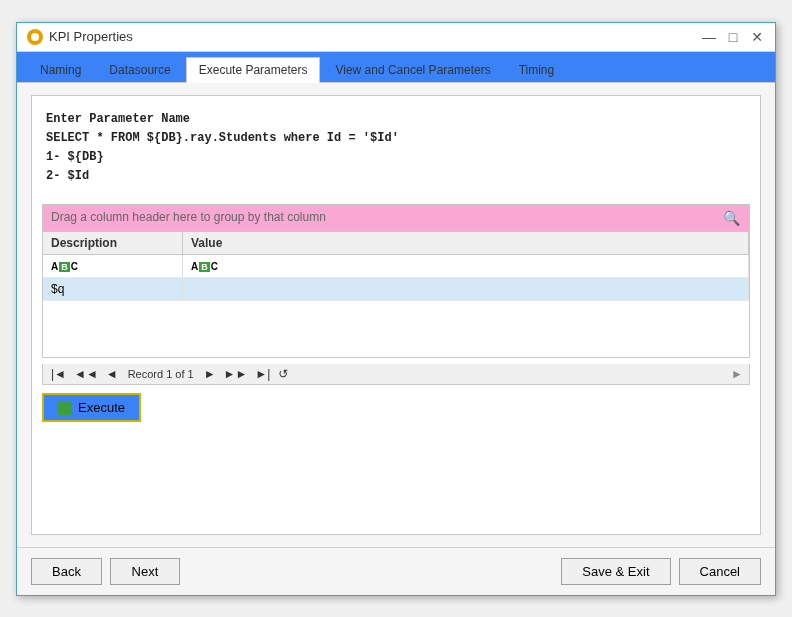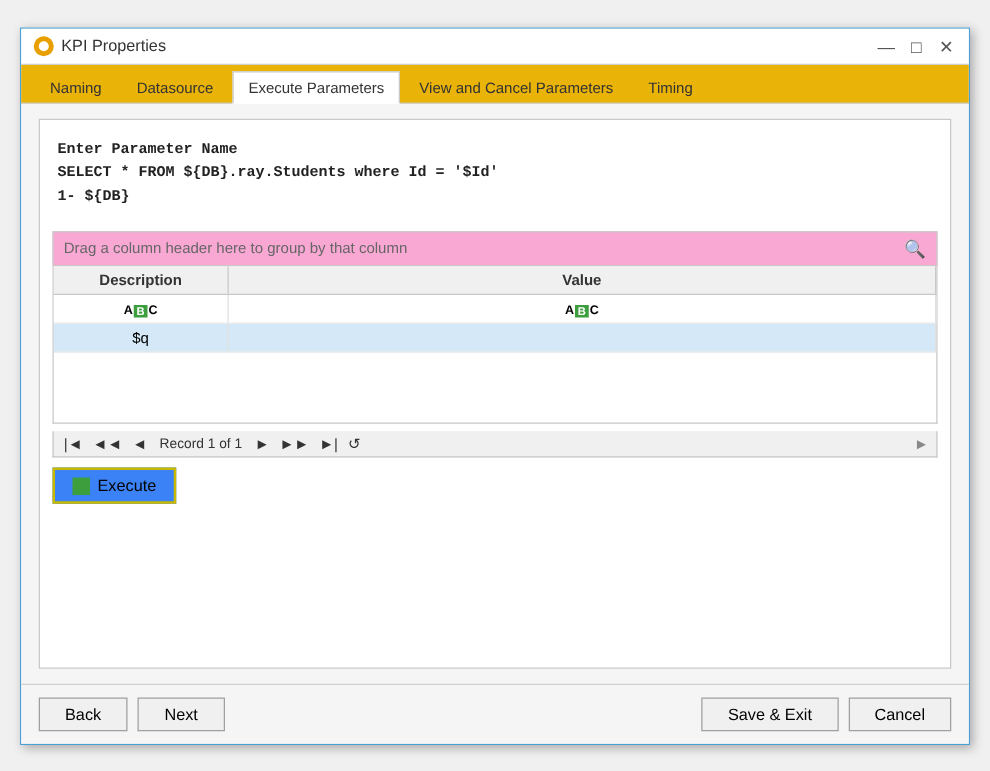--- a/index.html
+++ b/index.html
@@ -75,21 +75,21 @@
       cursor: pointer;
       font-size: 14px;
       color: #555;
       display: flex;
       align-items: center;
       justify-content: center;
       line-height: 1;
     }
 
     .tabs-row {
-      background: #eab308;
+      background: #3b82f6;
       border-bottom: 1px solid #c8c8c8;
       padding: 4px 10px 0 10px;
       display: flex;
       gap: 2px;
     }
 
     .tab {
       padding: 5px 12px;
       font-size: 12px;
       cursor: pointer;
@@ -149,21 +149,20 @@
     .search-icon {
       font-size: 14px;
       color: #555;
       cursor: pointer;
     }
 
     .table-container {
       border: 1px solid #c8c8c8;
       border-top: none;
       margin-bottom: 6px;
-      text-align: center;
     }
 
     .table-header {
       display: flex;
       background: #f0f0f0;
       border-bottom: 1px solid #c8c8c8;
     }
 
     .col-header {
       padding: 4px 8px;
@@ -327,20 +326,21 @@
   </div>
 
   <div class="main-content">
     <div class="inner-panel">
 
       
       <div class="sql-text-area">
         <span class="sql-line">Enter Parameter Name</span>
         <span class="sql-line">SELECT * FROM ${DB}.ray.Students where Id = '$Id'</span>
         <span class="sql-line">1- ${DB}</span>
+        <span class="sql-line">2- $Id</span>
       </div>
 
       
       <div class="group-header-bar">
         <span>Drag a column header here to group by that column</span>
         <span class="search-icon">🔍</span>
       </div>
 
       
       <div class="table-container">

